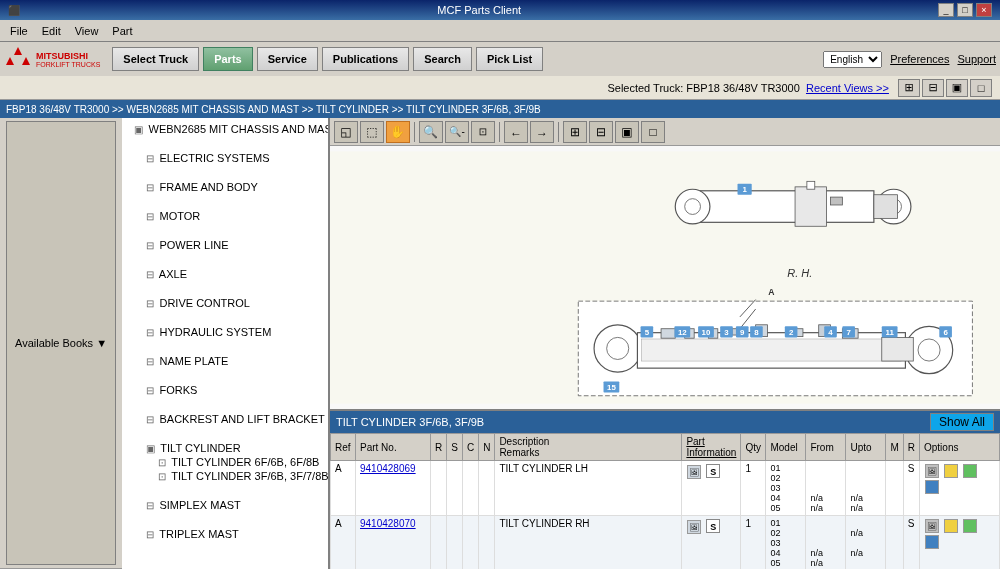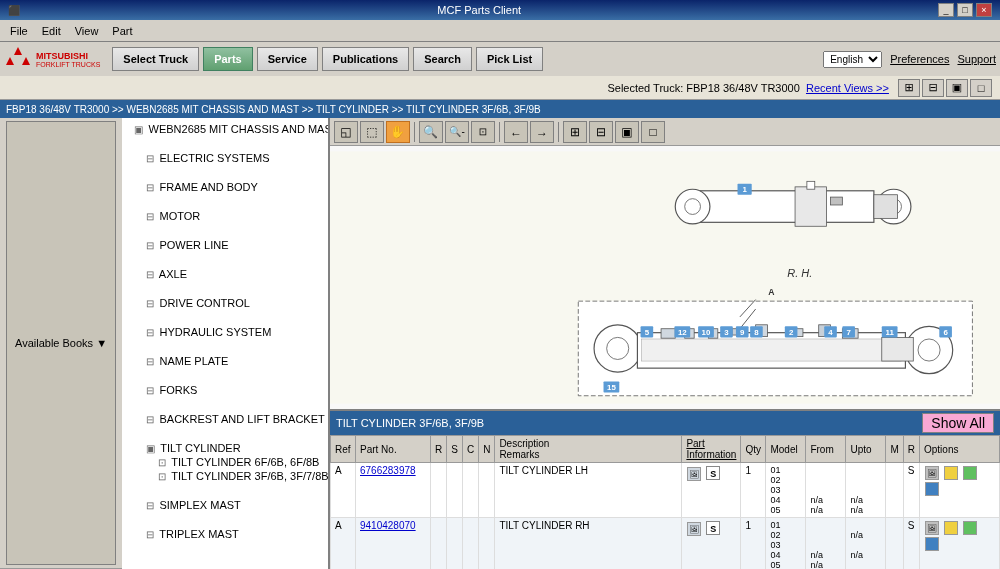--- a/index.html
+++ b/index.html
@@ -196,25 +196,25 @@
     .parts-title-bar {
       background: #2a6098;
       color: white;
       padding: 2px 6px;
       font-size: 11px;
       display: flex;
       align-items: center;
       justify-content: space-between;
     }
     .show-all-btn {
-      background: #f9a8d4;
+      background: #0ea5e9;
       border: 1px solid #808080;
       color: #000;
       padding: 1px 8px;
-      font-size: 14px;
+      font-size: 12px;
       cursor: pointer;
     }
     .parts-table-container {
       flex: 1;
       overflow-y: auto;
       overflow-x: hidden;
     }
     .parts-table {
       width: 100%;
       border-collapse: collapse;
@@ -507,21 +507,21 @@
                 <th style="width:40px;">Upto</th>
                 <th style="width:14px;">M</th>
                 <th style="width:14px;">R</th>
                 <th style="width:80px;">Options</th>
               </tr>
             </thead>
             <tbody>
 
               <tr>
                 <td>A</td>
-                <td style="color:#0000cc;cursor:pointer;text-decoration:underline;">6766283978</td>
+                <td style="color:#0000cc;cursor:pointer;text-decoration:underline;">9410428069</td>
                 <td></td>
                 <td></td>
                 <td></td>
                 <td></td>
                 <td>TILT CYLINDER LH</td>
                 <td>
                   <span class="cell-icon" title="image">🖼</span>
                   <span class="cell-icon s-badge">S</span>
                 </td>
                 <td>1</td>

